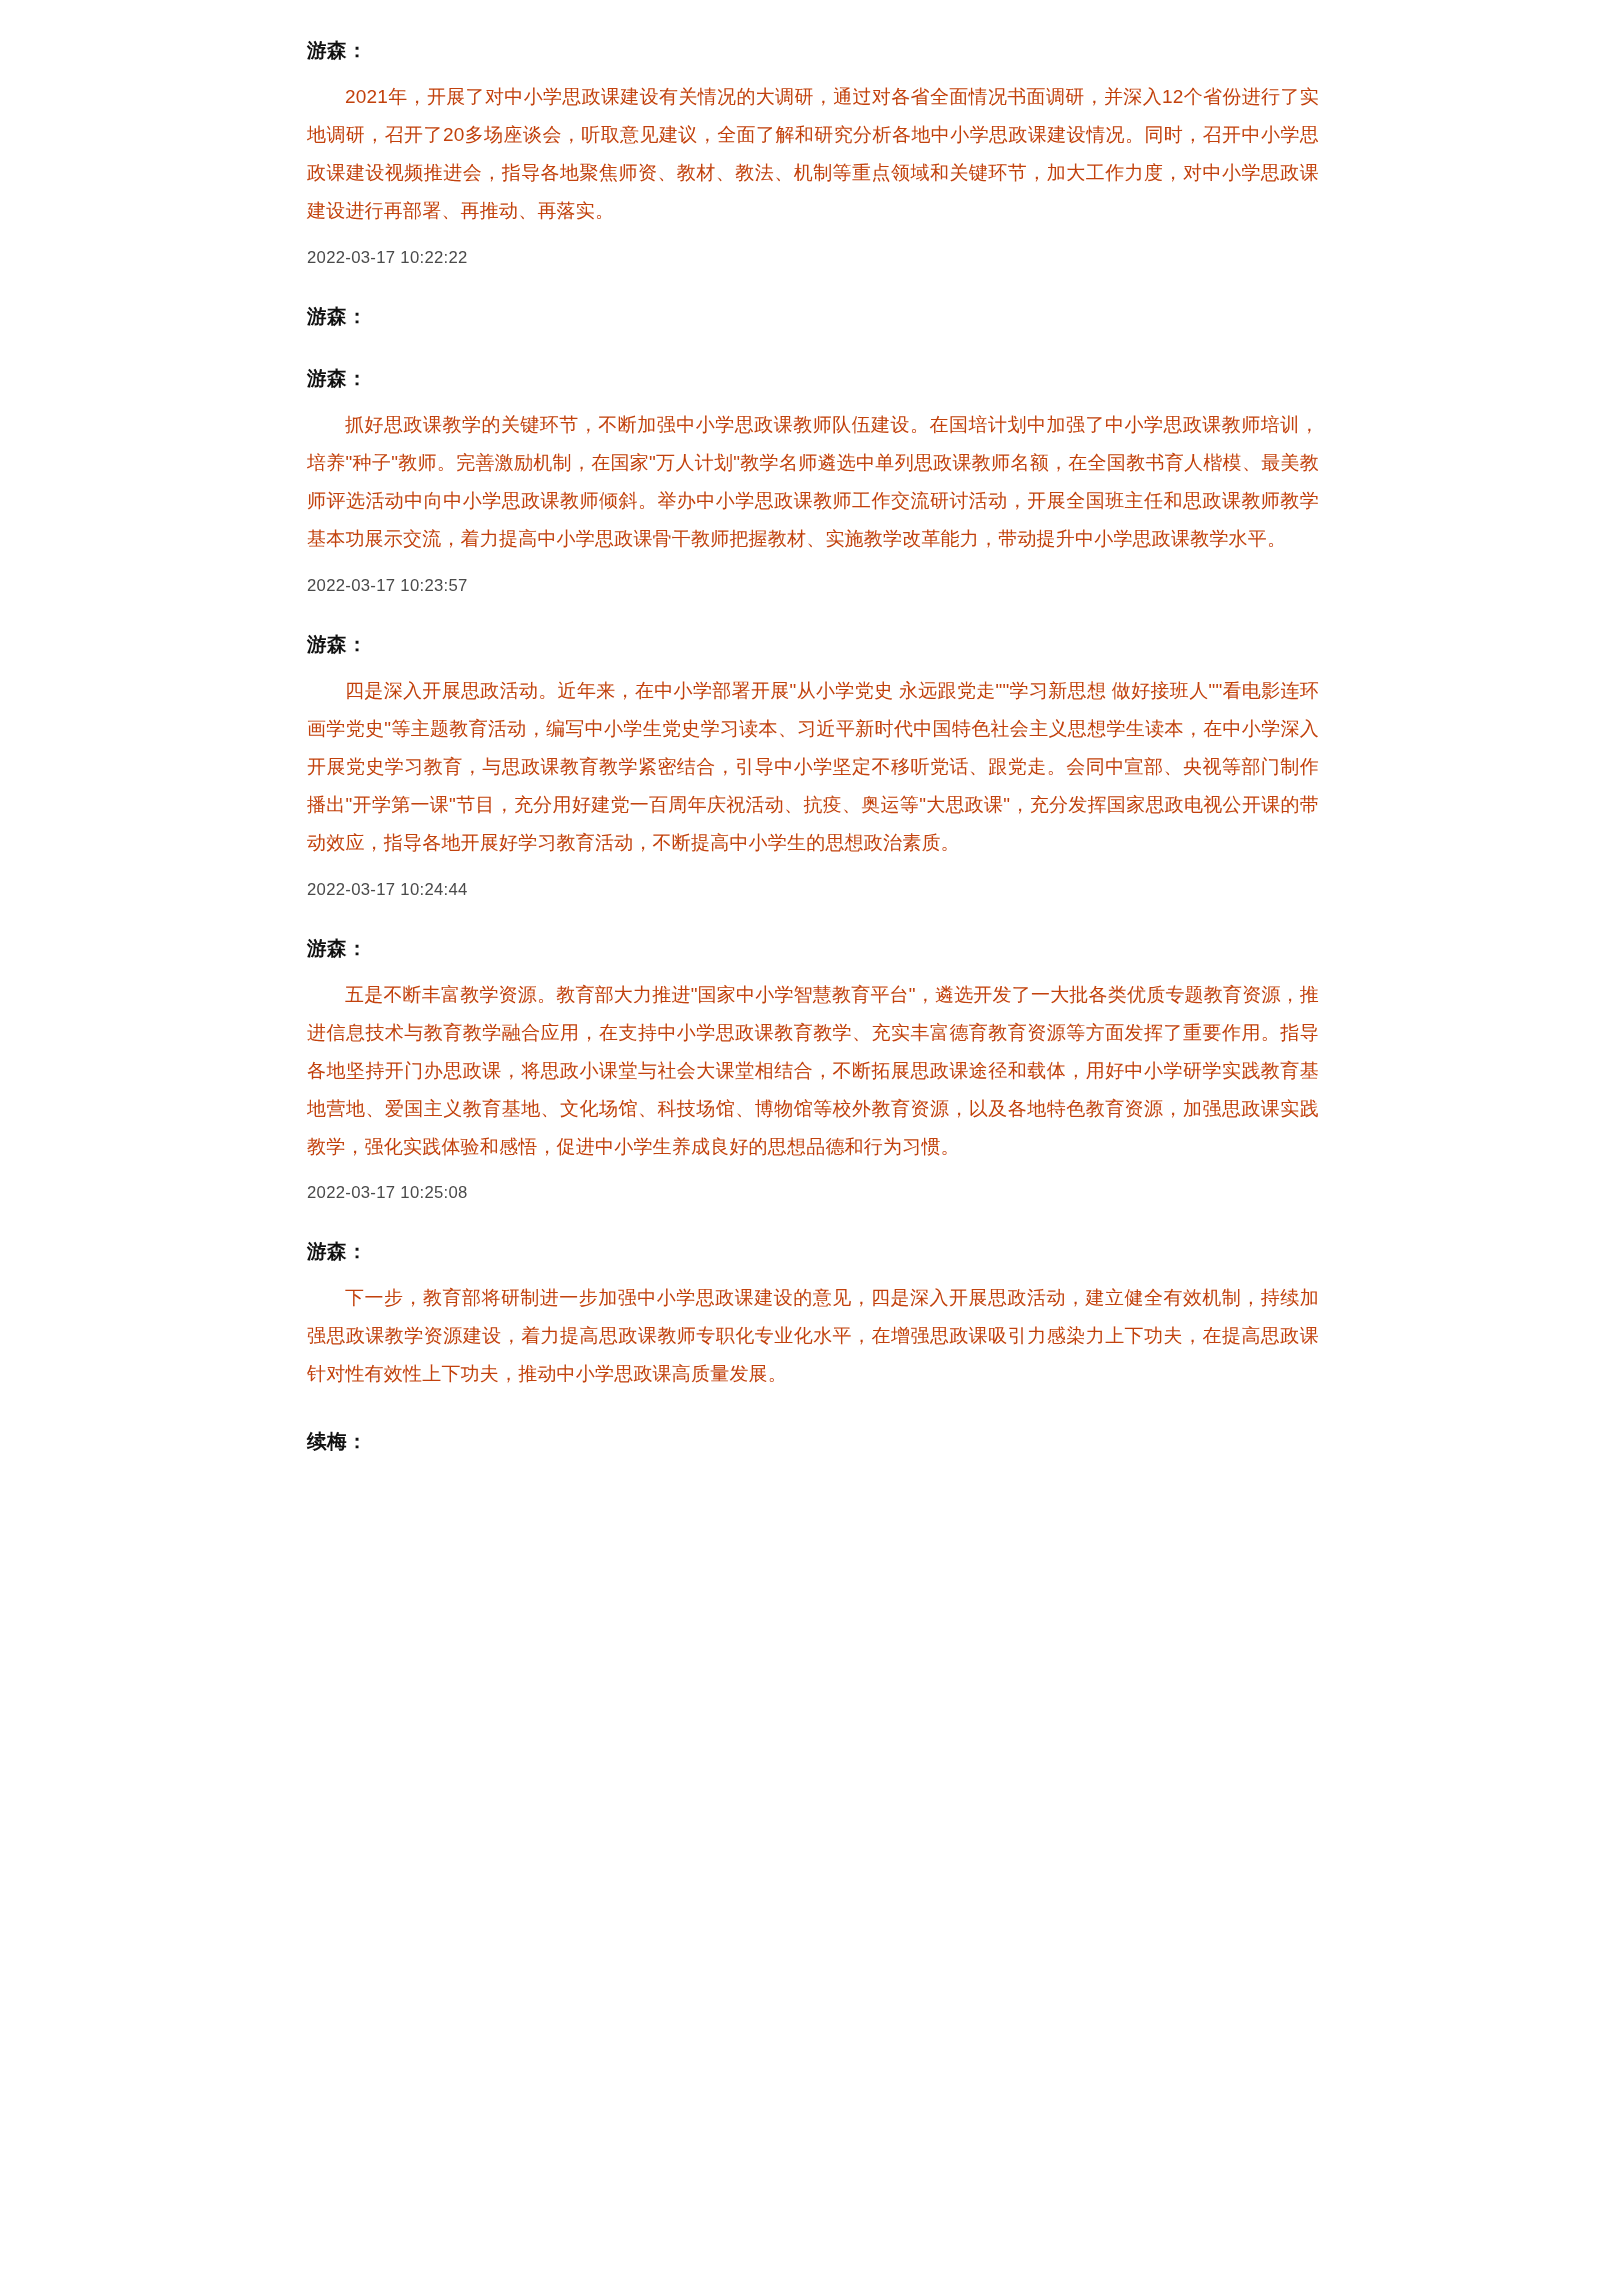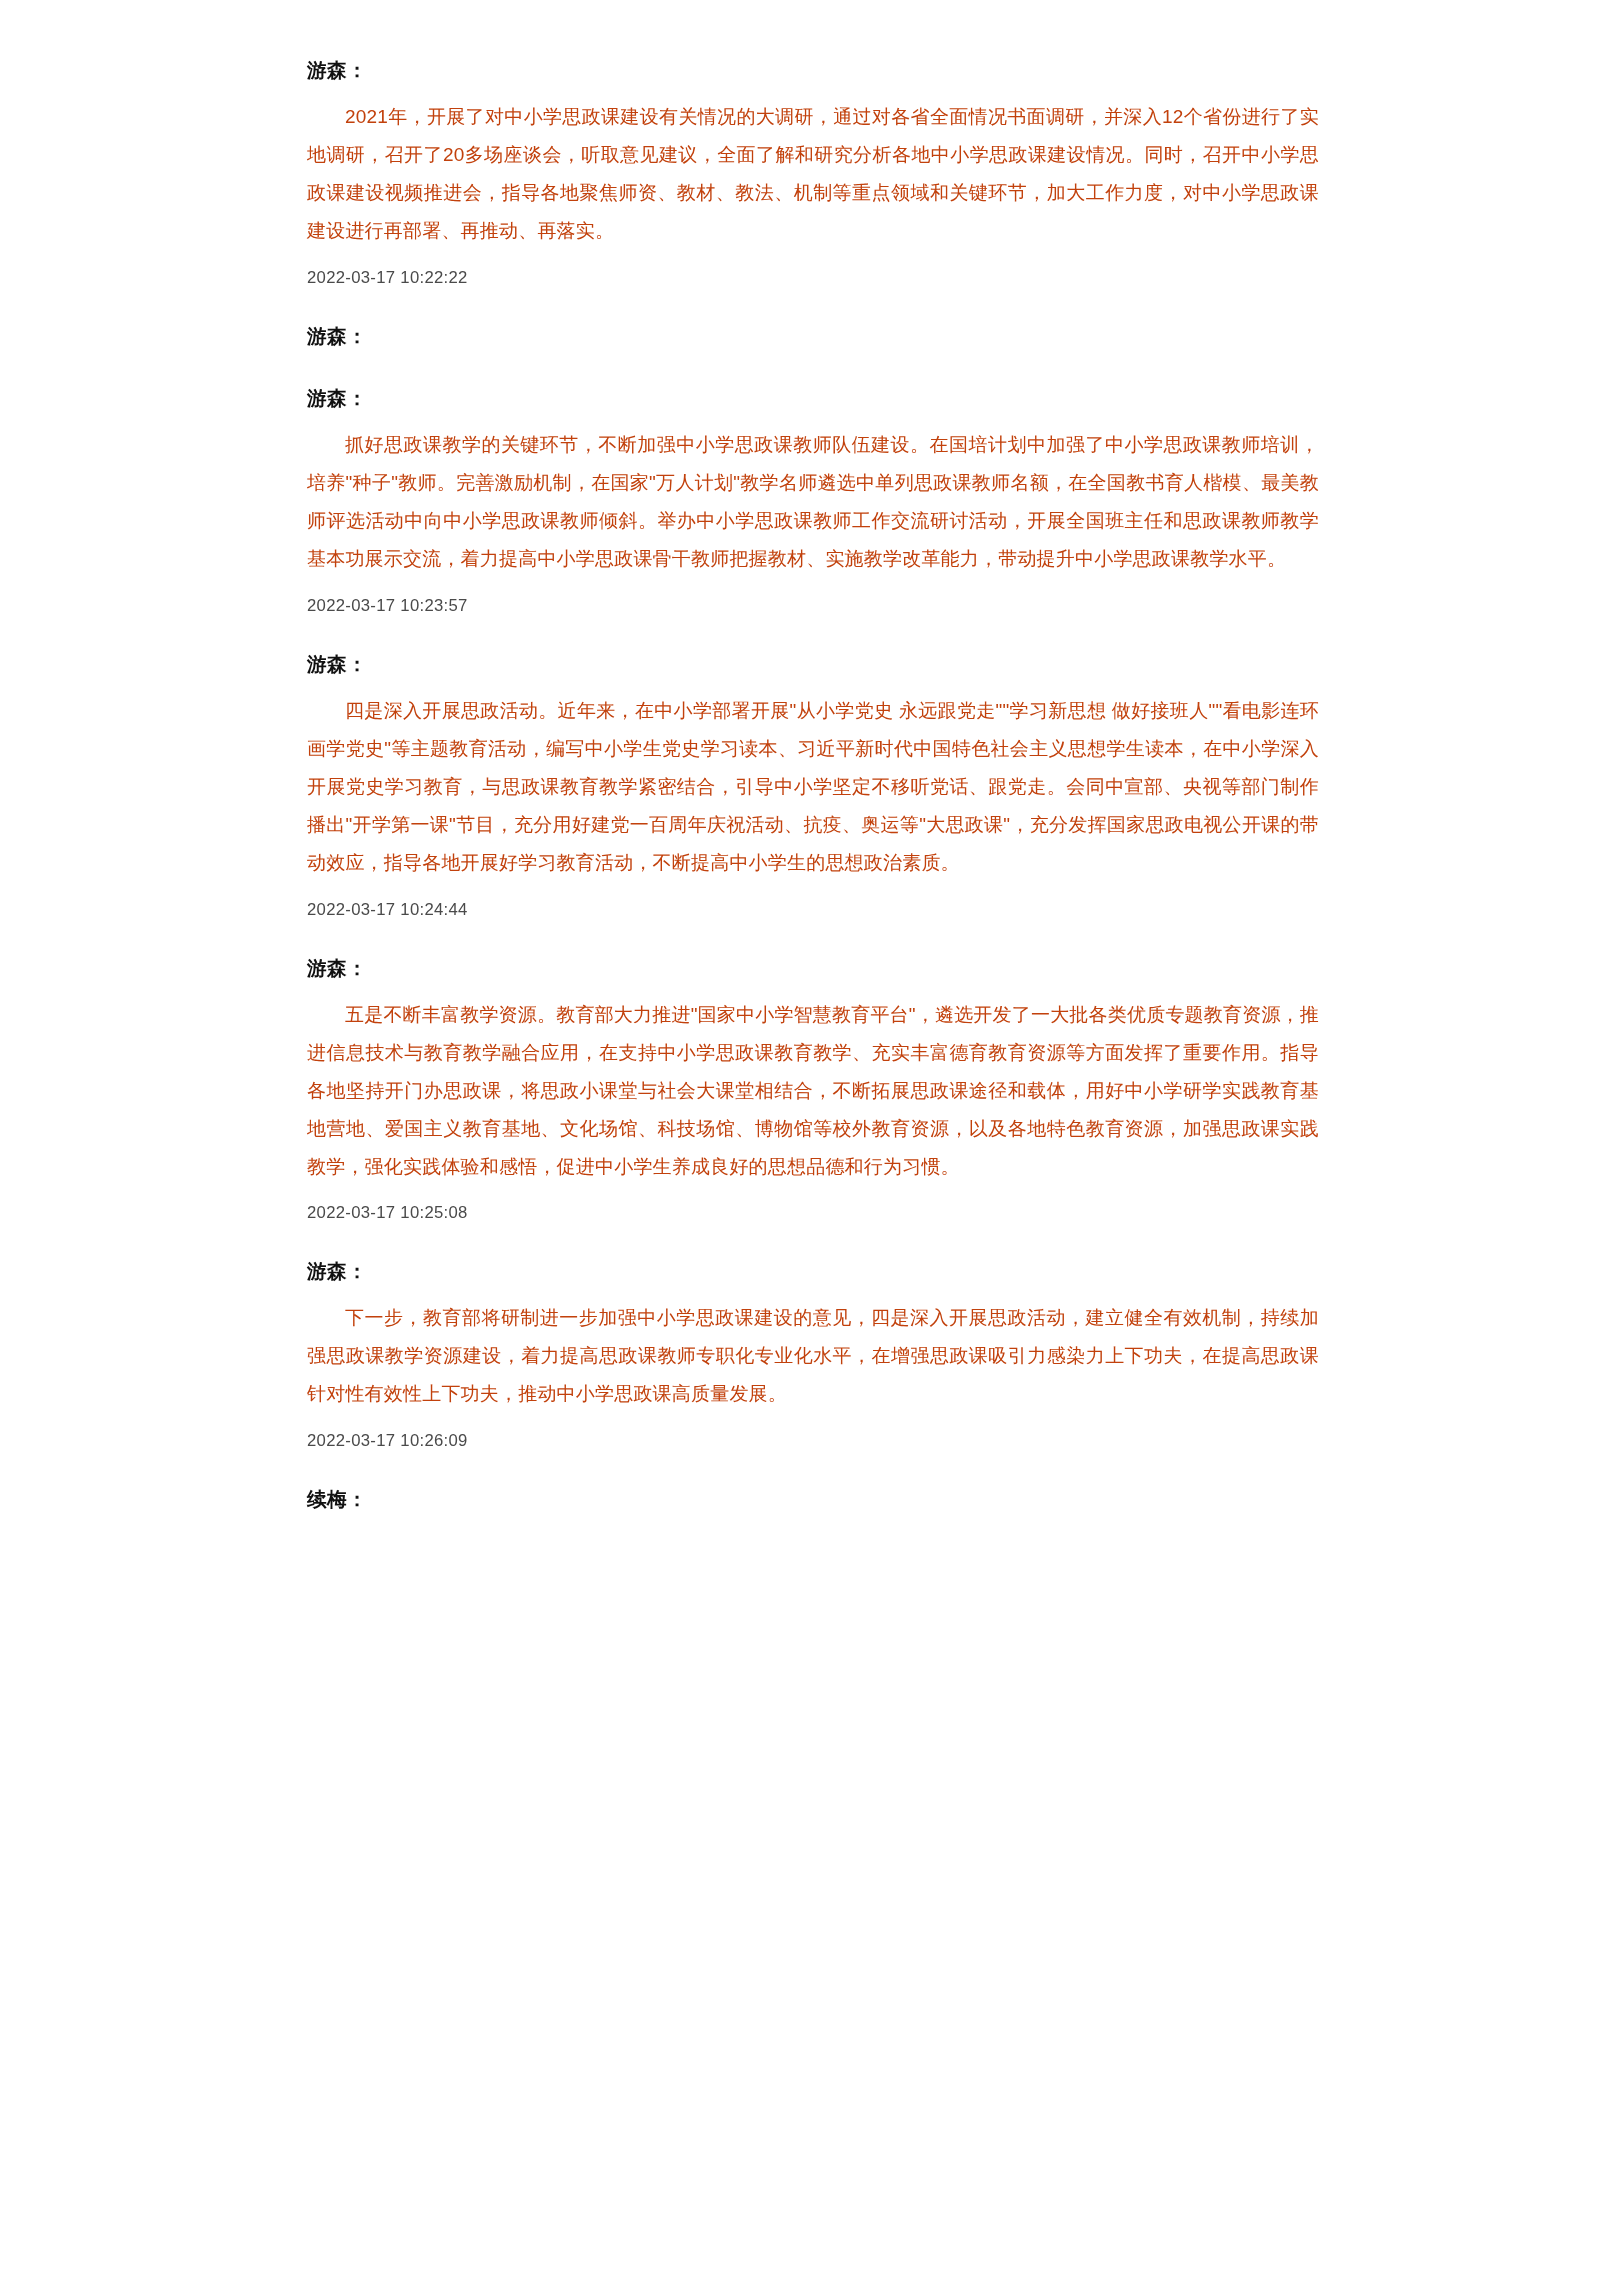--- a/index.html
+++ b/index.html
@@ -10,21 +10,21 @@
   body {
     font-family: "Liberation Sans", "DejaVu Sans", sans-serif;
     color: #1a1a1a;
   }
   #page {
     width: 1429px;
     min-height: 2293px;
     margin: 0 auto;
     background: #ffffff;
     box-sizing: border-box;
-    padding: 57px 206px 39px 211px;
+    padding: 37px 206px 39px 211px;
     position: relative;
   }
   .entry {
     margin-bottom: 35px;
   }
   .speaker {
     font-size: 19.6px;
     font-weight: bold;
     color: #111111;
     letter-spacing: 0.5px;
@@ -84,21 +84,20 @@
 
   <div class="entry">
     <div class="speaker">游森：</div>
     <p class="para">五是不断丰富教学资源。教育部大力推进"国家中小学智慧教育平台"，遴选开发了一大批各类优质专题教育资源，推进信息技术与教育教学融合应用，在支持中小学思政课教育教学、充实丰富德育教育资源等方面发挥了重要作用。指导各地坚持开门办思政课，将思政小课堂与社会大课堂相结合，不断拓展思政课途径和载体，用好中小学研学实践教育基地营地、爱国主义教育基地、文化场馆、科技场馆、博物馆等校外教育资源，以及各地特色教育资源，加强思政课实践教学，强化实践体验和感悟，促进中小学生养成良好的思想品德和行为习惯。</p>
     <div class="timestamp">2022-03-17 10:25:08</div>
   </div>
 
   <div class="entry">
     <div class="speaker">游森：</div>
     <p class="para">下一步，教育部将研制进一步加强中小学思政课建设的意见，四是深入开展思政活动，建立健全有效机制，持续加强思政课教学资源建设，着力提高思政课教师专职化专业化水平，在增强思政课吸引力感染力上下功夫，在提高思政课针对性有效性上下功夫，推动中小学思政课高质量发展。</p>
-    <div class="timestamp">2022-03-17 10:26:09</div>
   </div>
 
   <div class="entry entry-last">
     <div class="speaker">续梅：</div>
   </div>
 
 </div>
 
 
 </body></html>

